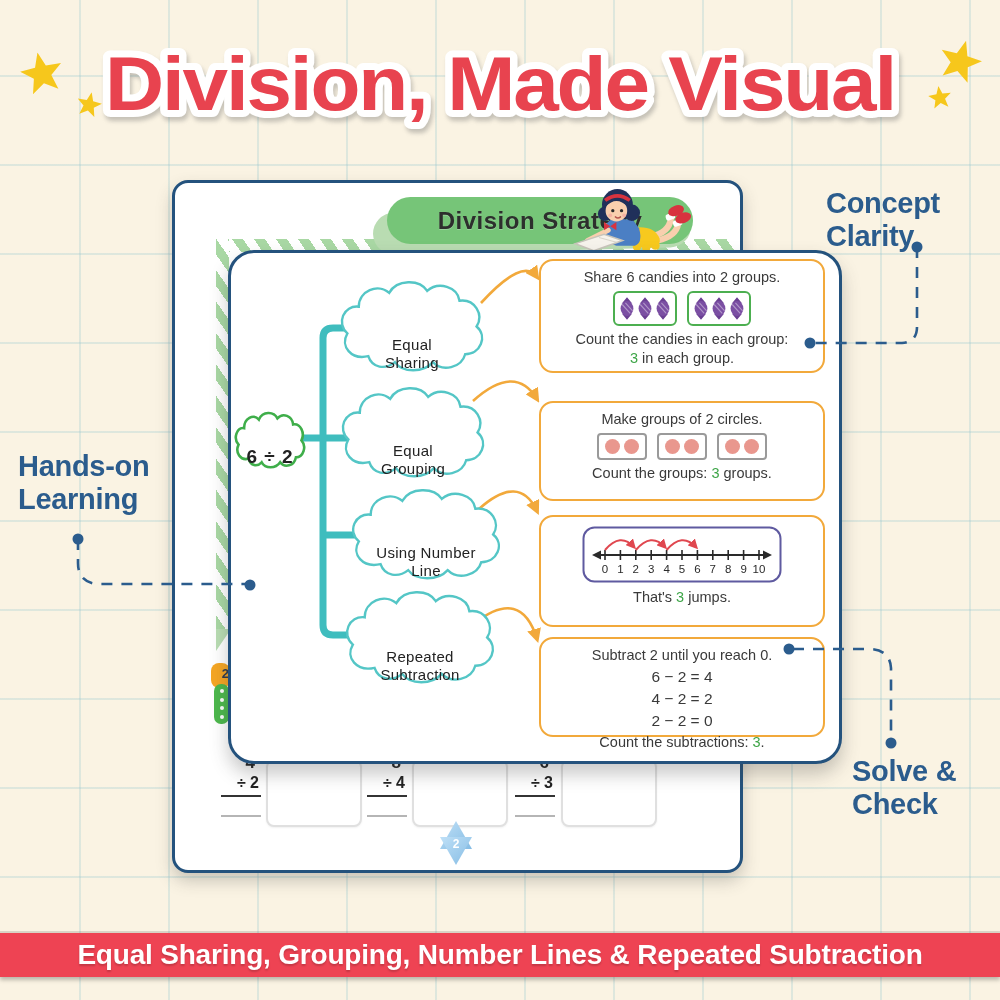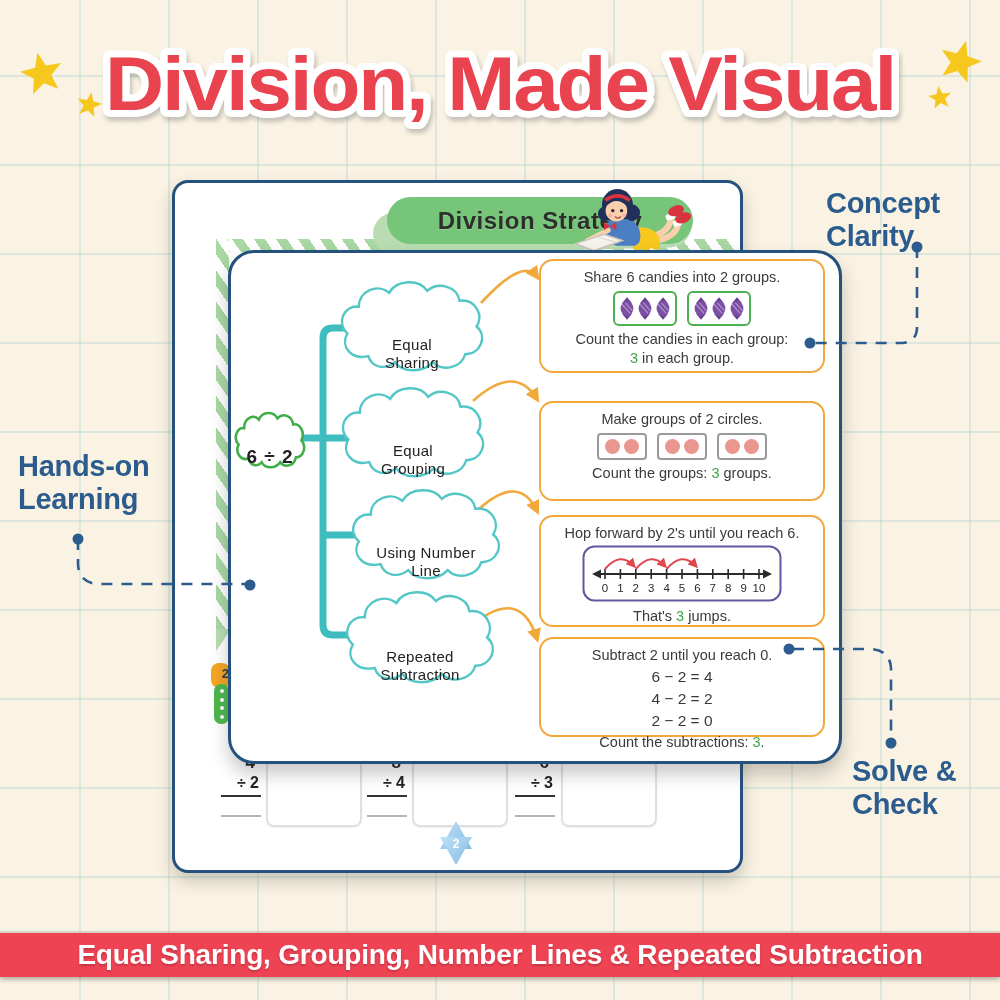--- a/index.html
+++ b/index.html
@@ -334,21 +334,20 @@
         </div>
       <div class="circle-group">
           <div class="circle-dot"></div>
           <div class="circle-dot"></div>
         </div>
     </div>
     <div><span>Count the groups: </span><span class="hl">3</span><span> groups.</span></div>
   </div>
 
   <div id="box-3" class="abs ex-box">
-    <div>Hop forward by 2's until you reach 6.</div>
     <svg width="200" height="57" viewBox="0 0 200 57" style="margin:2px 0 0 0;">
       <defs>
         <marker id="redArrow" viewBox="0 0 10 10" refX="7" refY="5" markerWidth="5" markerHeight="5" orient="auto">
           <path d="M0,0 L10,5 L0,10 Z" fill="#e0474f"></path>
         </marker>
       </defs>
       <rect x="1.5" y="1.5" width="197" height="54" rx="11" fill="#ffffff" stroke="#5f5aa0" stroke-width="2"></rect>
       <line x1="14" y1="29" x2="186" y2="29" stroke="#2a2a2a" stroke-width="1.8"></line>
       <polygon points="10,29 19,24.5 19,33.5" fill="#2a2a2a"></polygon>
       <polygon points="190,29 181,24.5 181,33.5" fill="#2a2a2a"></polygon>

